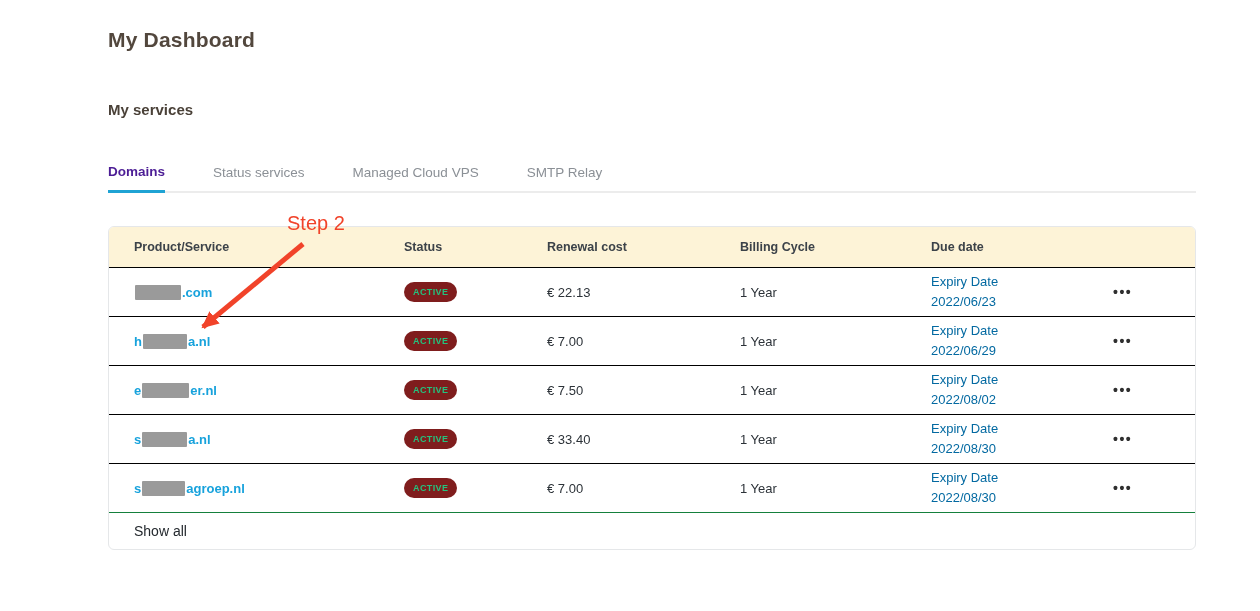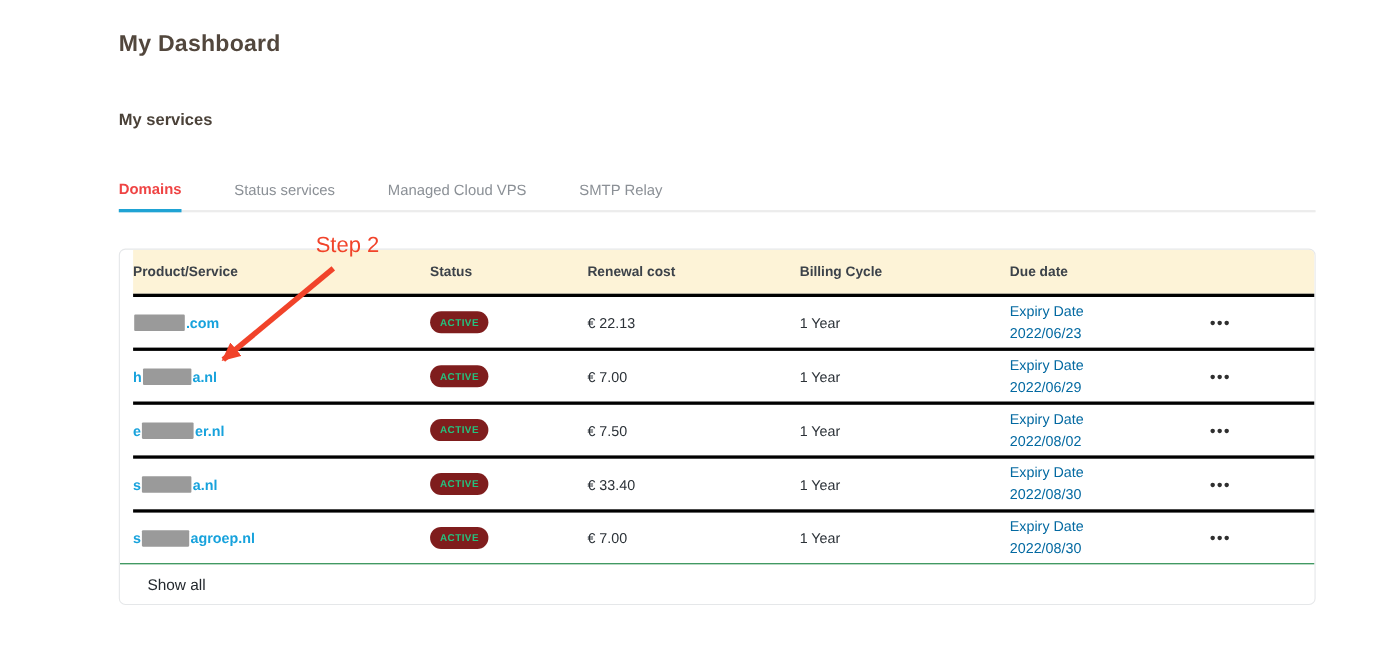--- a/index.html
+++ b/index.html
@@ -19,37 +19,37 @@
   }
   .tabs {
     position:absolute; left:108px; top:164px; width:1088px;
     display:flex; gap:48px; border-bottom:2px solid #ececec;
   }
   .tab {
     font-size:13.5px; color:#8b9096; padding-bottom:11px; cursor:pointer;
     background:none; border:none; font-family:inherit;
   }
   .tab.active {
-    color:#ef4444; font-weight:700;
+    color:#4c1d95; font-weight:700;
     border-bottom:3px solid #1fa3d4; margin-bottom:-2px;
   }
   .card {
     position:absolute; left:108px; top:226px; width:1088px;
     background:#fff; border:1px solid #e5e7e9; border-radius:6px; overflow:hidden;
   }
   .grid-row {
     display:grid;
     grid-template-columns:270px 143px 193px 191px 160px 1fr;
-    align-items:center;margin-left:12px;
+    padding-left:25px; align-items:center;
   }
   .thead {
     background:#fdf3d7; height:40px;
     font-size:12.5px; font-weight:700; color:#3c4249;
   }
-  .trow { height:49px; border-top:3px solid #000000; font-size:13px; }
+  .trow { height:49px; border-top:1px solid #000000; font-size:13px; }
   .domain {
     color:#17a2dc; font-weight:700; font-size:13px; text-decoration:none; cursor:pointer;
   }
   .redact {
     display:inline-block; background:#9a9a9a; height:15px;
     vertical-align:text-bottom; margin:0 1px; border-radius:1px;
   }
   .badge {
     display:inline-block; background:#7f1d1d; color:#25c17d;
     font-size:9px; font-weight:700; letter-spacing:0.4px;

